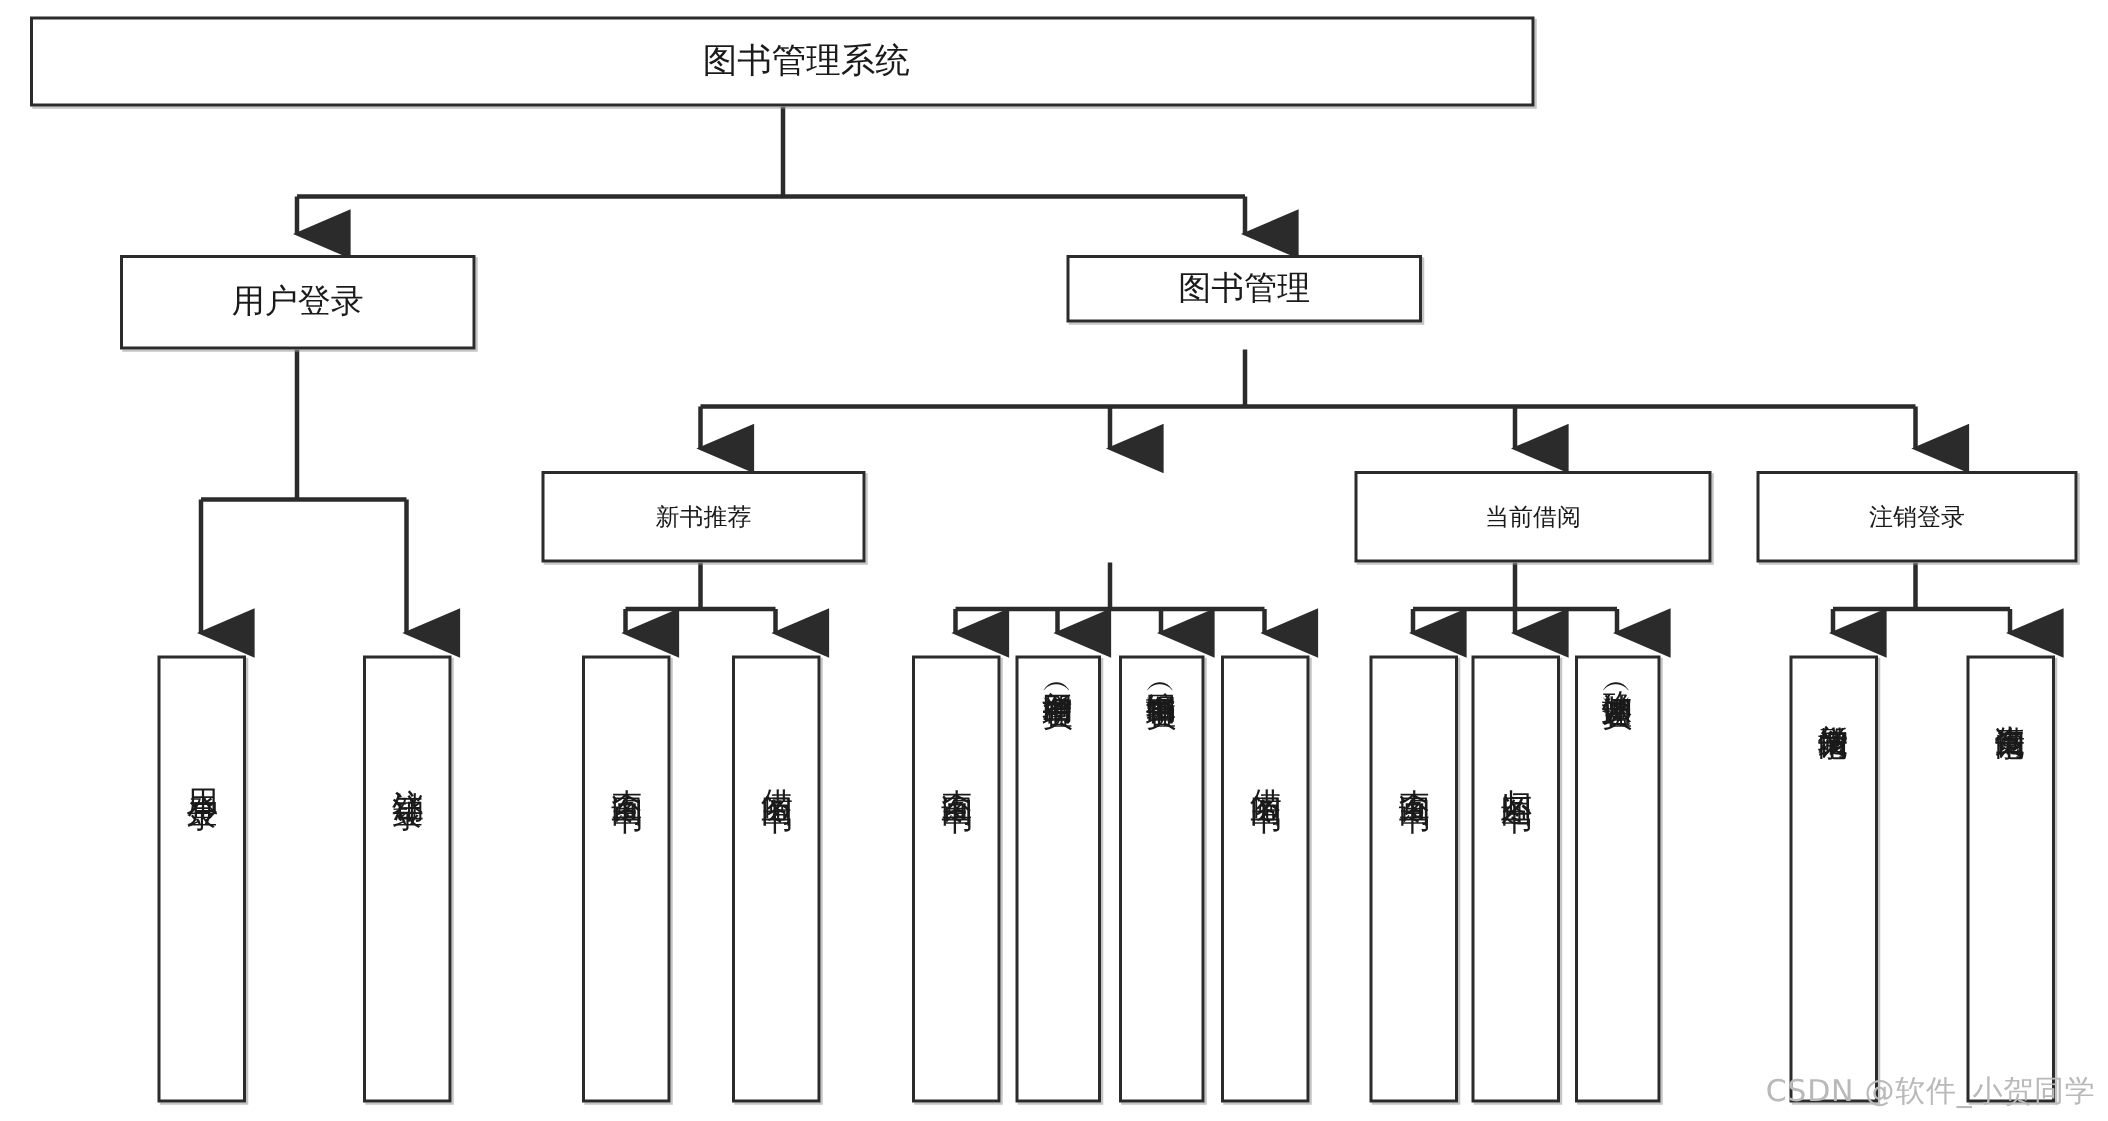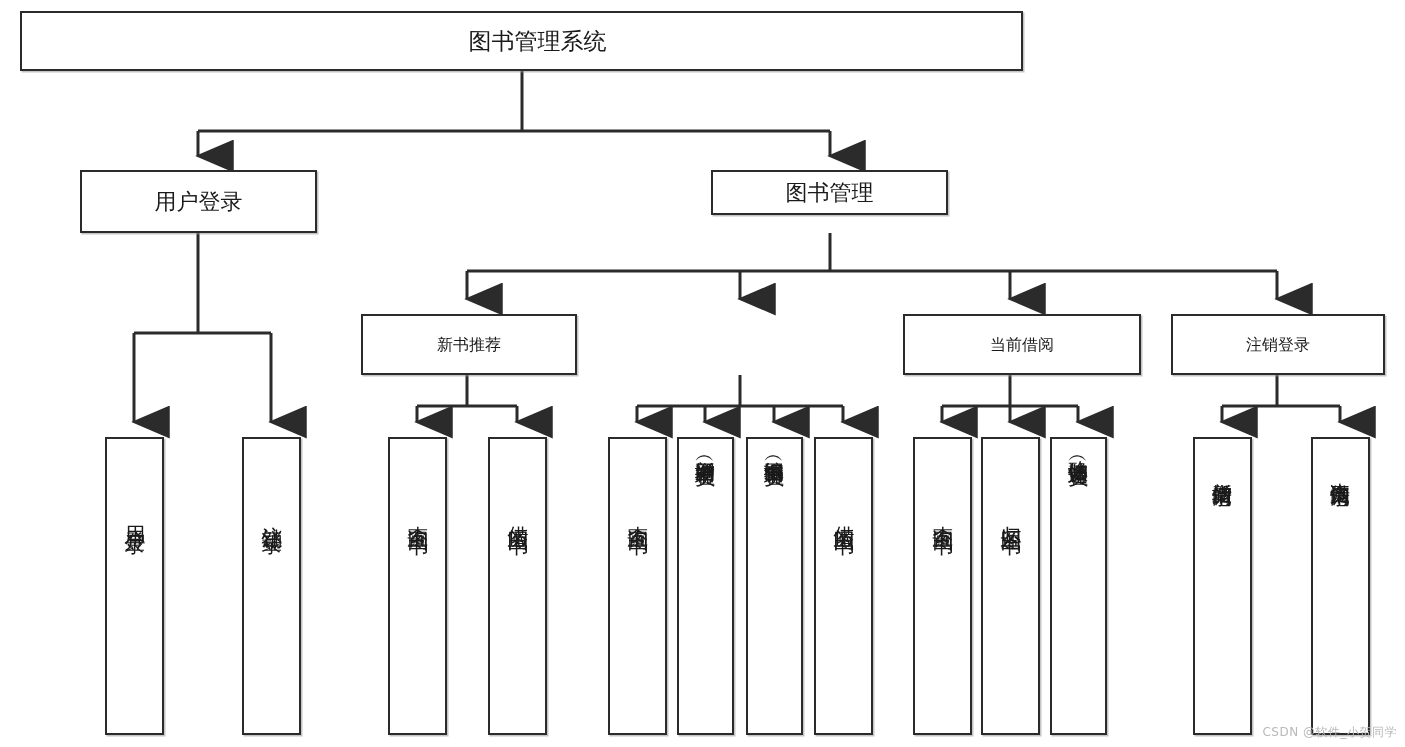--- a/index.html
+++ b/index.html
@@ -67,21 +67,21 @@
     -webkit-text-orientation: upright;
   }
   .node.leaf.tall .lbl {
     font-size: 20px;
     letter-spacing: 1px;
   }
   #watermark {
     position: absolute;
     right: 8px;
     bottom: 6px;
-    font-size: 12px;
+    font-size: 20px;
     color: #b9b9b9;
     letter-spacing: 0.5px;
     white-space: nowrap;
     user-select: none;
   }
 </style>
 </head>
 <body>
 
 <div id="canvas">

